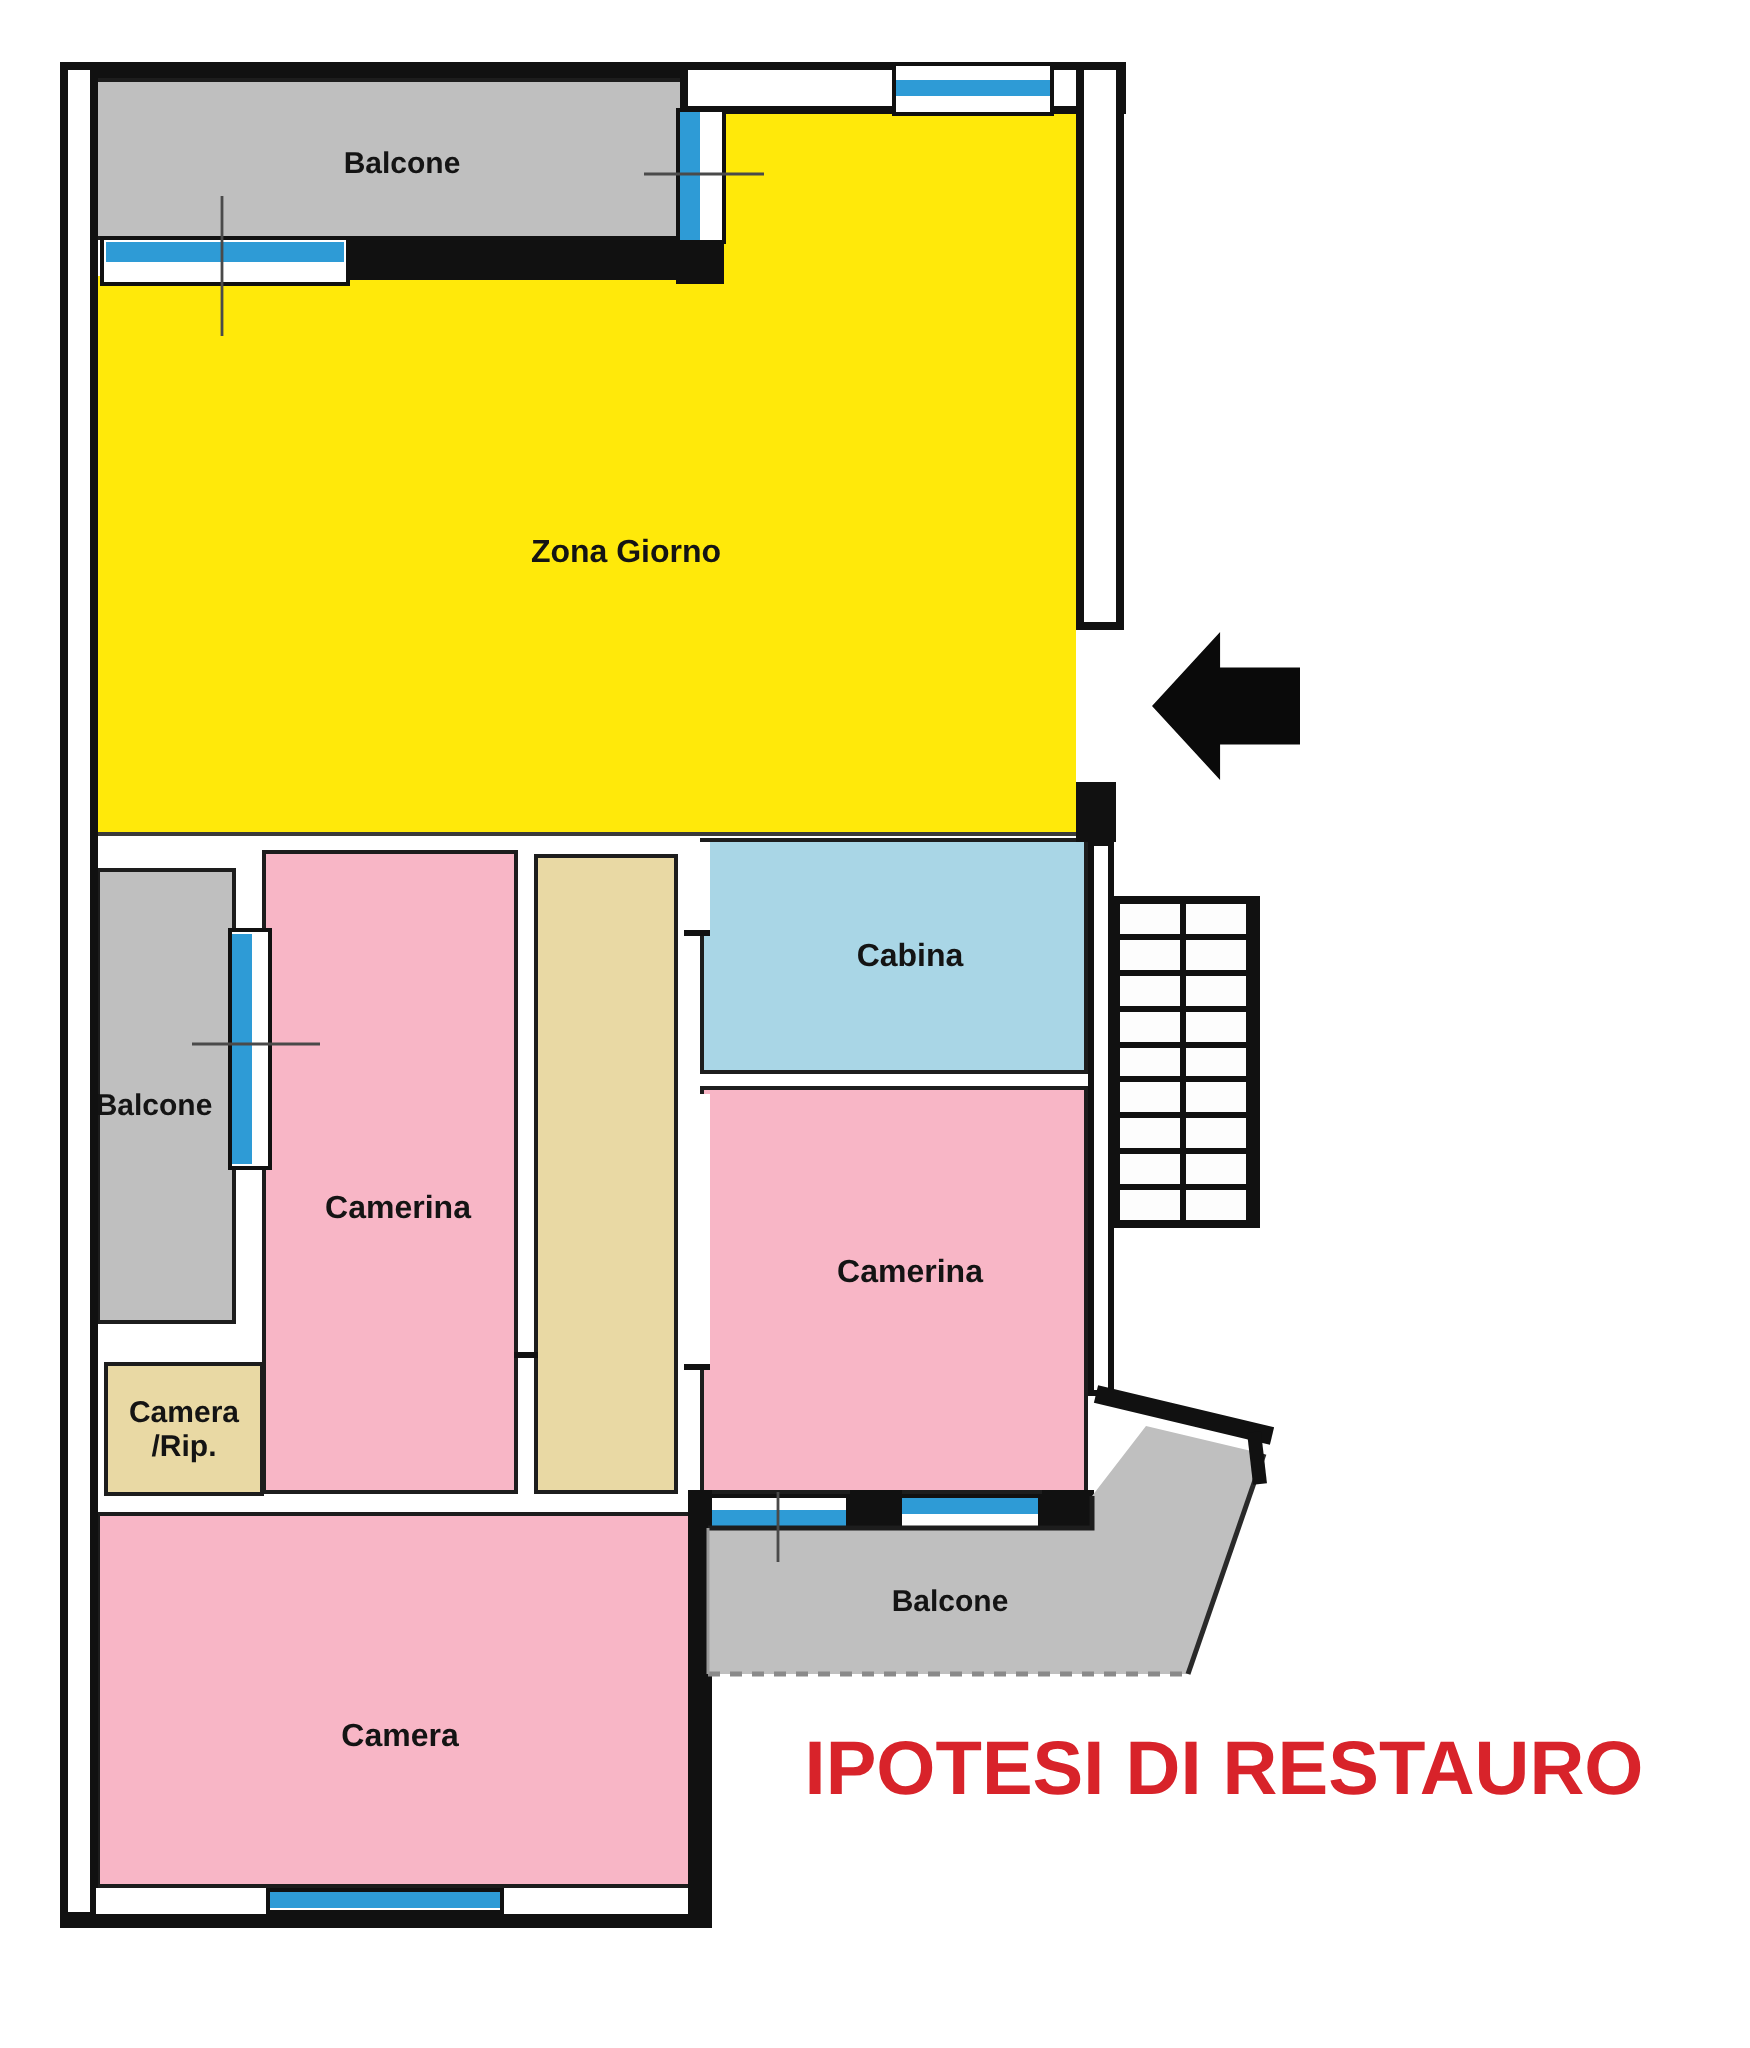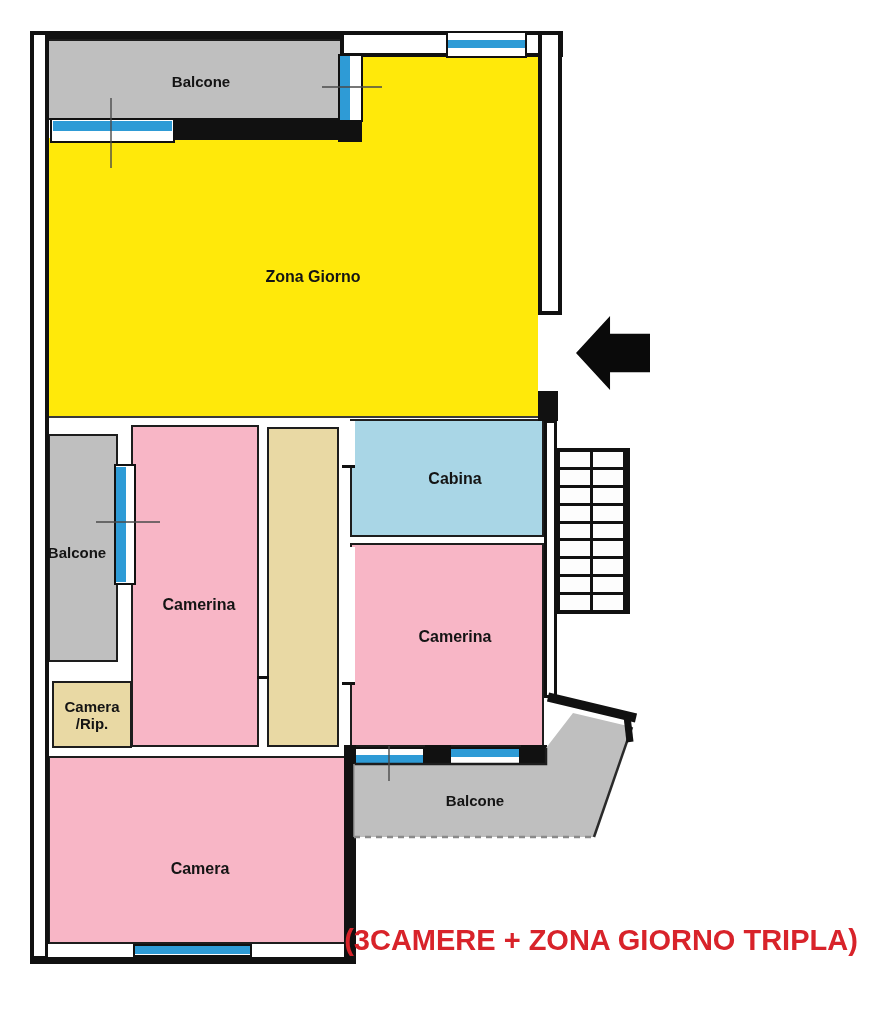--- a/index.html
+++ b/index.html
@@ -139,15 +139,15 @@
   <div class="label lbl-sm" style="left:77px;top:553px;">Balcone</div>
   <div class="label lbl-lg" style="left:199px;top:605px;">Camerina</div>
   <div class="label lbl-lg" style="left:455px;top:637px;">Camerina</div>
   <div class="label lbl-sm cabina-label" style="left:92px;top:715px;">
     <div>Camera</div>
     <div>/Rip.</div>
   </div>
   <div class="label lbl-lg" style="left:200px;top:869px;">Camera</div>
   <div class="label lbl-sm" style="left:475px;top:801px;">Balcone</div>
 
-  <div id="annotation-line2" class="annotation">(3CAMERE + ZONA GIORNO TRIPLA)</div>
+  <div id="annotation-line1" class="annotation">IPOTESI DI RESTAURO</div>
 
 </div>
 
 </body></html>

